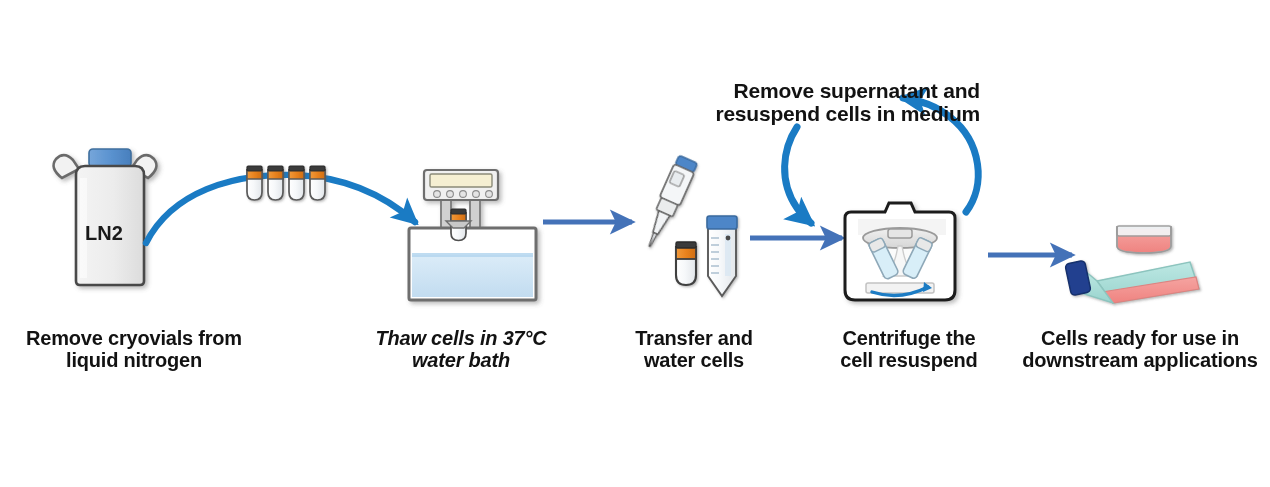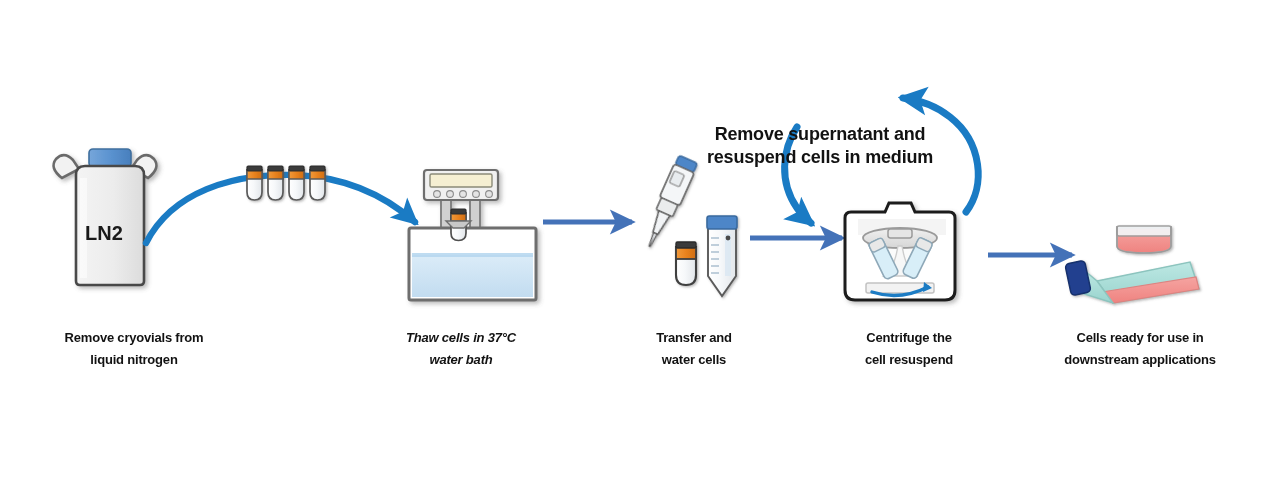--- a/index.html
+++ b/index.html
@@ -22,37 +22,36 @@
   }
   #stage > svg {
     position: absolute;
     left: 0; top: 0;
   }
   .caption {
     position: absolute;
     text-align: center;
     font-family: "Liberation Sans", sans-serif;
     font-weight: bold;
-    font-size: 13px;
+    font-size: 20px;
     line-height: 22px;
     color: #121212;
     letter-spacing: -0.2px;
     white-space: pre-line;
   }
   .loop-label {
     position: absolute;
-    text-align: center;
+    text-align: right;
     font-family: "Liberation Sans", sans-serif;
     font-weight: bold;
-    font-size: 18px;
+    font-size: 21px;
     line-height: 23px;
     color: #121212;
     letter-spacing: -0.2px;
     white-space: pre-line;
-    margin-top: 44px;
   }
   .vial-label {
     position: absolute;
     font-family: "Liberation Sans", sans-serif;
     font-weight: bold;
     font-size: 20px;
     color: #1a1a1a;
   }
 </style>
 </head>

